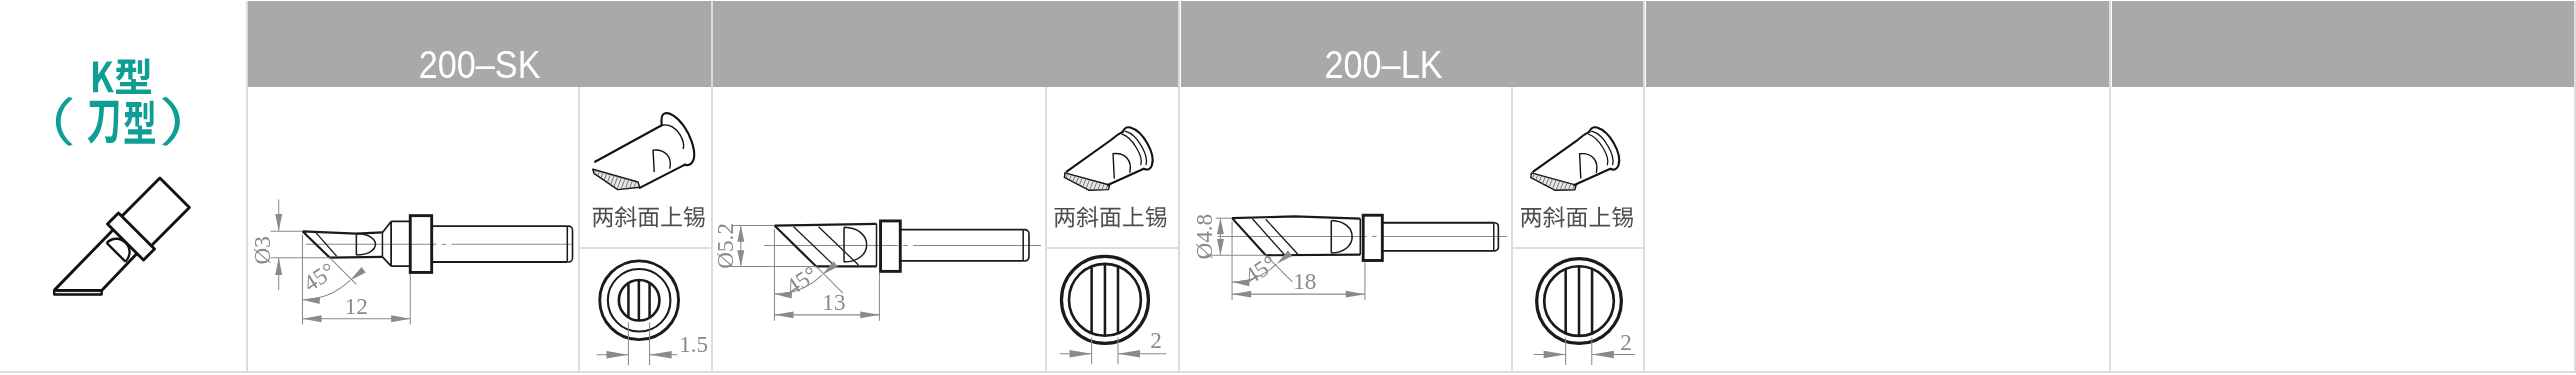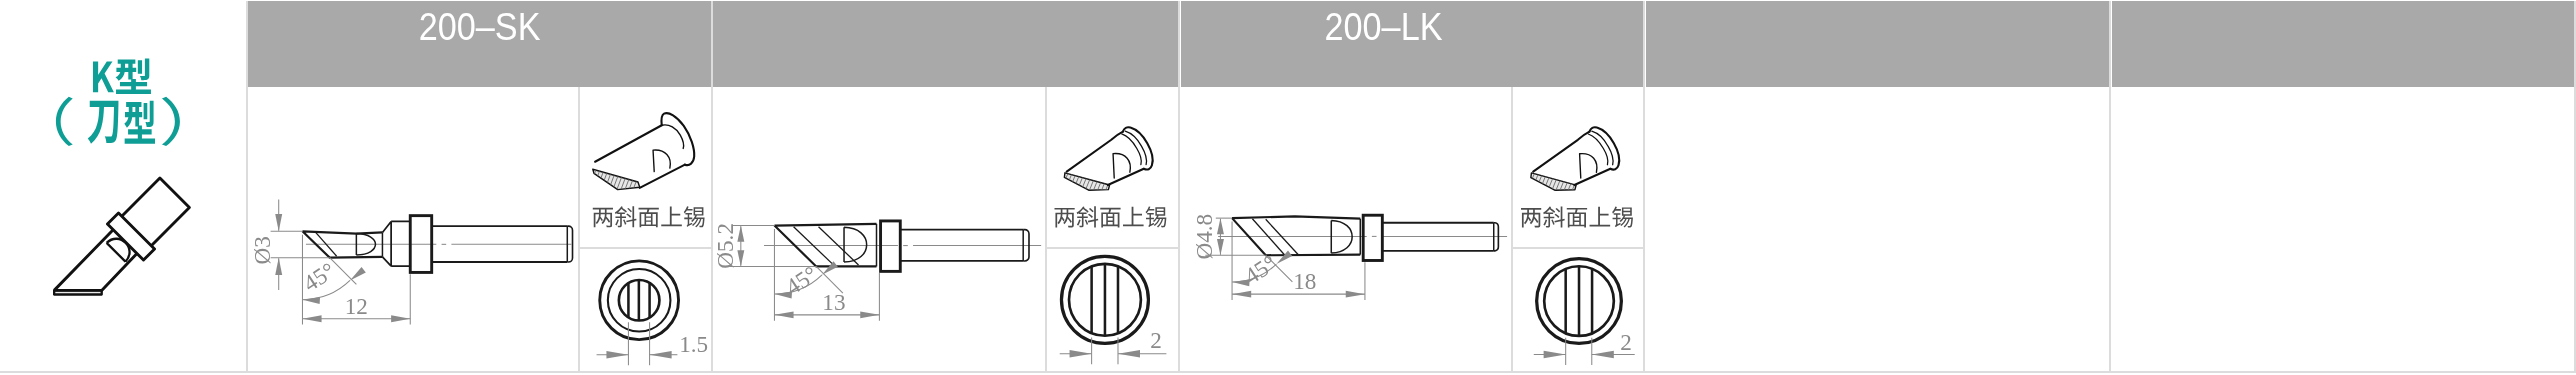--- a/index.html
+++ b/index.html
@@ -1,16 +1,16 @@
 <!DOCTYPE html>
 <html style="font-size:9.3px"><head><meta charset="utf-8"><style>
 html,body{margin:0;padding:0;background:#fff;}
 #page{position:relative;width:2576px;height:375px;background:#fff;overflow:hidden;font-family:"Liberation Sans",sans-serif;}
 .hdr{position:absolute;top:1.2px;height:86px;background:#a9a9a9;}
-.htxt{position:absolute;top:1.2px;height:86px;display:flex;align-items:flex-start;justify-content:center;color:#fff;font-size:38px;padding-top:5.2px;box-sizing:border-box;}
+.htxt{position:absolute;top:1.2px;height:86px;display:flex;align-items:flex-end;justify-content:center;color:#fff;font-size:38px;padding-top:5.2px;box-sizing:border-box;}
 .htxt span{display:inline-block;transform:scaleX(0.9);}
 .vline{position:absolute;background:#dcdcdc;}
 </style></head><body>
 <div id="page">
 <svg width="0" height="0" style="position:absolute">
       <defs>
 <path id="gr0" d="M101 559V-81H176V489H332C327 371 302 223 188 114C205 102 229 78 241 62C313 134 354 218 377 302C408 260 439 215 455 183L500 243C480 281 436 338 395 387C400 422 403 457 405 489H588C583 371 558 223 443 114C461 102 485 78 497 62C570 135 611 221 634 306C687 240 741 165 769 115L814 173C782 230 714 318 651 389C656 423 659 457 661 489H826V16C826 0 820 -6 801 -6C782 -7 714 -8 643 -5C654 -26 665 -59 669 -81C759 -81 819 -80 855 -68C890 -55 901 -32 901 15V559H662V698H942V770H60V698H333V559ZM406 698H589V559H406Z"></path>
 <path id="gr1" d="M381 243C417 177 453 90 465 36L527 62C514 116 477 201 440 266ZM133 264C113 182 79 99 38 41C55 33 84 15 98 5C138 65 177 159 201 248ZM523 478C584 438 654 379 687 336L738 386C705 427 633 484 572 521ZM563 728C620 685 687 622 717 579L771 625C739 668 671 728 614 769ZM310 838C244 731 131 631 24 568C35 550 54 511 59 495C82 509 104 525 127 543V505H257V394H51V326H257V6C257 -7 252 -10 239 -10C227 -11 185 -11 139 -10C149 -29 160 -59 163 -78C228 -78 268 -77 294 -66C320 -54 328 -34 328 6V326H513V394H328V505H462V572H164C216 616 266 667 309 721C385 669 461 608 507 558L550 616C503 664 426 723 348 773L374 813ZM520 208 534 138 792 193V-81H866V209L972 232L958 300L866 281V839H792V265Z"></path>
 <path id="gr2" d="M389 334H601V221H389ZM389 395V506H601V395ZM389 160H601V43H389ZM58 774V702H444C437 661 426 614 416 576H104V-80H176V-27H820V-80H896V576H493L532 702H945V774ZM176 43V506H320V43ZM820 43H670V506H820Z"></path>
 <path id="gr3" d="M427 825V43H51V-32H950V43H506V441H881V516H506V825Z"></path>

